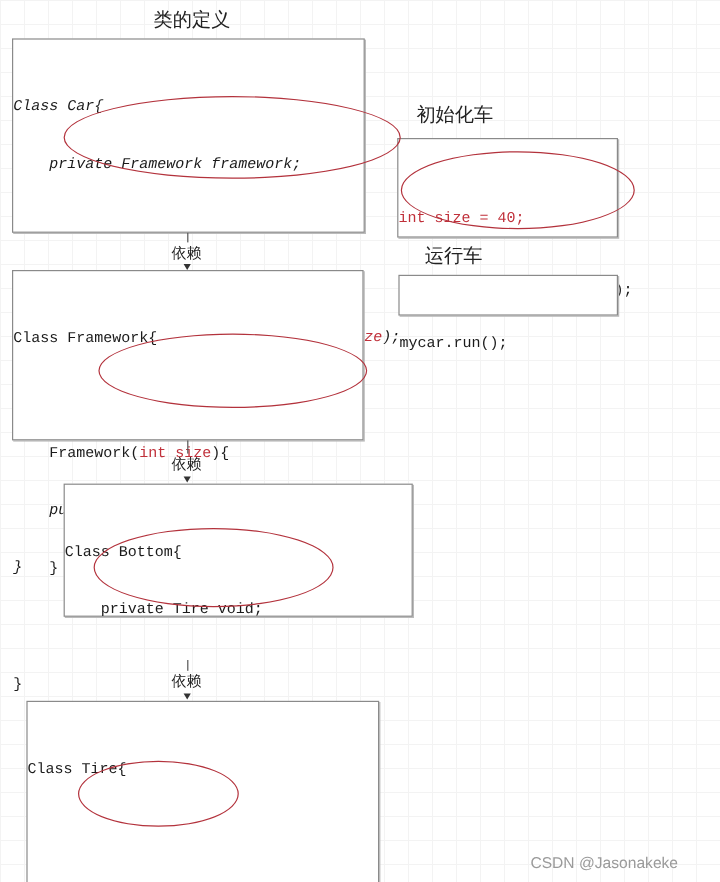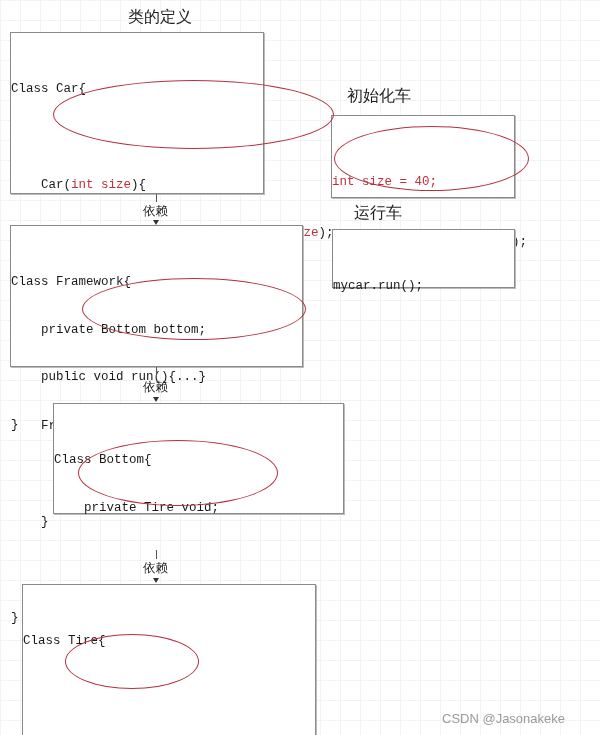--- a/index.html
+++ b/index.html
@@ -44,41 +44,41 @@
     .watermark {
       position: absolute; font-family: "Liberation Sans", sans-serif;
       font-size: 13px; color: #9a9a9a; white-space: nowrap;
     }
   </style>
 </head>
 <body>
 
 <div class="title" style="left:128px; top:7px;">类的定义</div>
 
-<div class="box" style="left:10px; top:32px; width:254px; height:162px;">
+<div class="box" style="left:10px; top:32px; width:294px; height:162px;font-style:italic;">
   <div class="code" style="left:0; top:16px;">
     <div>Class Car{</div>
+    <div>    private Framework framework;</div>
     <div>​</div>
     <div><span>    Car(</span><span class="kw">int size</span><span>){</span></div>
     <div><span>        this.framework=new Framework(</span><span class="kw">size</span><span>);</span></div>
     <div>    }</div>
     <div>​</div>
     <div>    public void run(){...}</div>
     <div>}</div>
   </div>
 </div>
 
 <div class="vline" style="left:156px; top:194px; height:8px;"></div>
 <div class="dep" style="left:143px; top:203px;">依赖</div>
 <div class="arrowhead" style="left:153px; top:220px;"></div>
 
 <div class="box" style="left:10px; top:225px; width:293px; height:142px;">
   <div class="code" style="left:0; top:16px;">
     <div>Class Framework{</div>
-    <div>    private Bottom bottom;</div>
     <div>​</div>
     <div><span>    Framework(</span><span class="kw">int size</span><span>){</span></div>
     <div><span>        this.bottom=new Bottom(</span><span class="kw">size</span><span>);</span></div>
     <div>    }</div>
     <div>​</div>
     <div>}</div>
   </div>
 </div>
 
 <div class="vline" style="left:156px; top:367px; height:11px;"></div>
@@ -116,21 +116,21 @@
 
 <div class="title" style="left:347px; top:86px;">初始化车</div>
 <div class="box" style="left:331px; top:115px; width:184px; height:83px;">
   <div class="code" style="left:0; top:16px; line-height:20px;">
     <div class="kw">int size = 40;</div>
     <div><span>Car mycar = new Car(</span><span class="kw">size</span><span>);</span></div>
   </div>
 </div>
 
 <div class="title" style="left:354px; top:203px;">运行车</div>
-<div class="box" style="left:332px; top:229px; width:183px; height:59px;">
+<div class="box" style="left:332px; top:229px; width:183px; height:34px;">
   <div class="code" style="left:0; top:16px;">
     <div>mycar.run();</div>
   </div>
 </div>
 
 <div class="ellipse" style="left:53px; top:80px; width:281px; height:69px;"></div>
 <div class="ellipse" style="left:82px; top:278px; width:224px; height:62px;"></div>
 <div class="ellipse" style="left:78px; top:440px; width:200px; height:66px;"></div>
 <div class="ellipse" style="left:65px; top:634px; width:134px; height:55px;"></div>
 <div class="ellipse" style="left:334px; top:126px; width:195px; height:65px;"></div>

